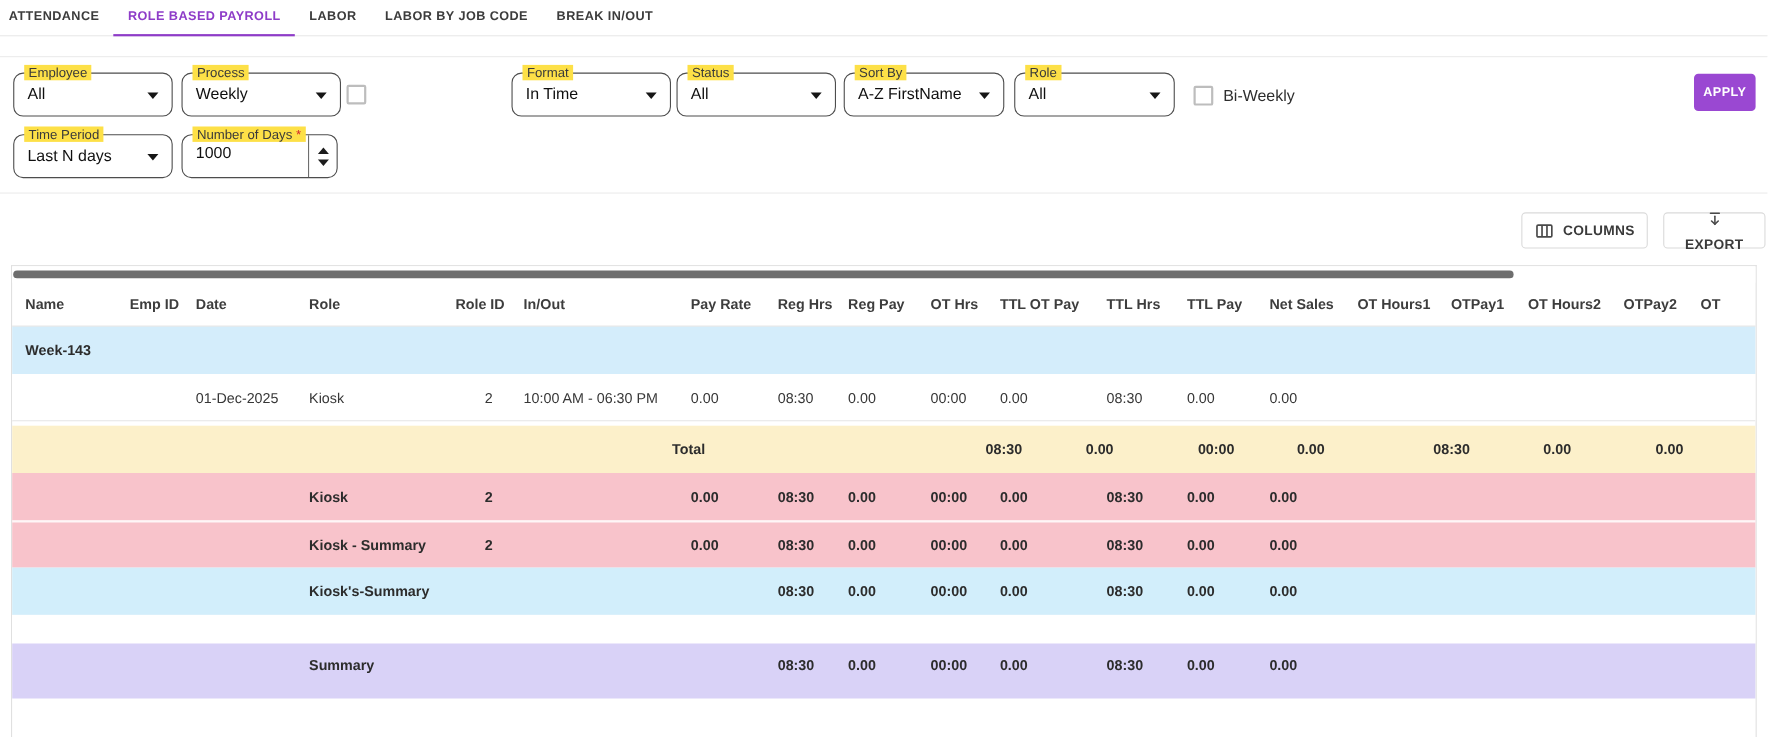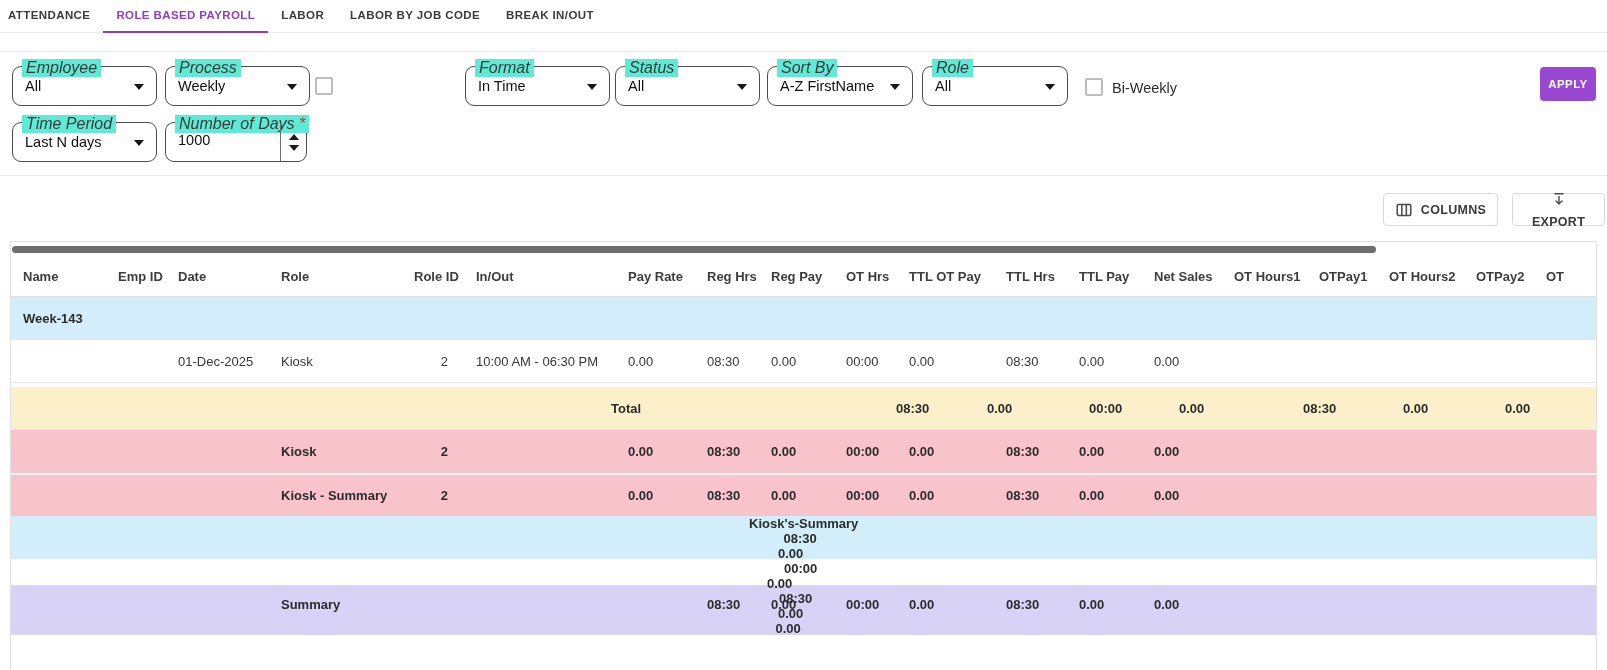--- a/index.html
+++ b/index.html
@@ -13,22 +13,22 @@
   .tab { padding:0 13px; height:33px; line-height:31px; font-size:11.5px; font-weight:700;
     letter-spacing:.4px; color:#3c3c3c; cursor:pointer; white-space:nowrap; }
   .tab:first-child { padding-left:8px; }
   .tab.active { color:var(--accent); border-bottom:2px solid var(--accent); }
 
   
   .filters { position:absolute; left:0; top:51px; width:100%; height:125px;
     border-top:1px solid #ececec; border-bottom:1px solid #ececec; background:#fff; }
   .field { position:absolute; height:40px; border:1px solid #4d4d4d; border-radius:9px;
     background:#fff; cursor:pointer; }
-  .flabel { position:absolute; top:-8px; left:9px; background:#5eead4; padding:0 4px;
-    font-size:16px; color:#3a3a3a; white-space:nowrap;font-style:italic; }
+  .flabel { position:absolute; top:-8px; left:9px; background:#fde047; padding:0 4px;
+    font-size:12px; color:#3a3a3a; white-space:nowrap; }
   .fvalue { position:absolute; left:12px; top:11px; font-size:14.5px; color:#101010; white-space:nowrap; }
   .dd-arrow { position:absolute; right:12px; top:17px; width:0; height:0;
     border-left:5px solid transparent; border-right:5px solid transparent;
     border-top:6px solid #161616; }
   .req { color:#d32f2f; }
   .numfield input { position:absolute; left:12px; top:9px; width:95px; border:none; outline:none;
     font-size:14.5px; color:#101010; font-family:"Liberation Sans",sans-serif; background:transparent; }
   .spinner { position:absolute; right:0; top:0; width:26px; height:100%;
     border-left:1px solid #6e6e6e; display:flex; flex-direction:column;
     align-items:center; justify-content:center; gap:5px; }
@@ -64,21 +64,21 @@
   .trow { display:flex; height:43px; align-items:center; }
   .td { padding-left:12px; font-size:13px; color:#373737; white-space:nowrap;
     overflow:hidden; flex:0 0 auto; }
   .td.right { text-align:right; padding-right:16px; }
   .row-user        { background:var(--row-user); }
   .row-week        { background:var(--row-week); }
   .row-data        { background:#fff; border-bottom:1px solid #e6e6e6; }
   .row-total       { background:var(--row-total); margin-top:4px;gap:27px; }
   .row-role        { background:var(--row-role); }
   .row-role-summary{ background:var(--row-role); border-top:2px solid rgba(255,255,255,.85); }
-  .row-user-summary{ background:var(--row-user-summary);flex-direction:column; }
+  .row-user-summary{ background:var(--row-user-summary); }
   .row-spacer      { background:#fff; height:26px; }
   .row-summary     { background:var(--row-summary); height:50px; align-items:flex-start; }
   .row-summary .td { padding-top:12px; }
   .row-user .td, .row-week .td, .row-total .td, .row-role .td,
   .row-role-summary .td, .row-user-summary .td, .row-summary .td
     { font-weight:600; color:#2c2c2c; }
 </style>
 </head>
 <body>
 

